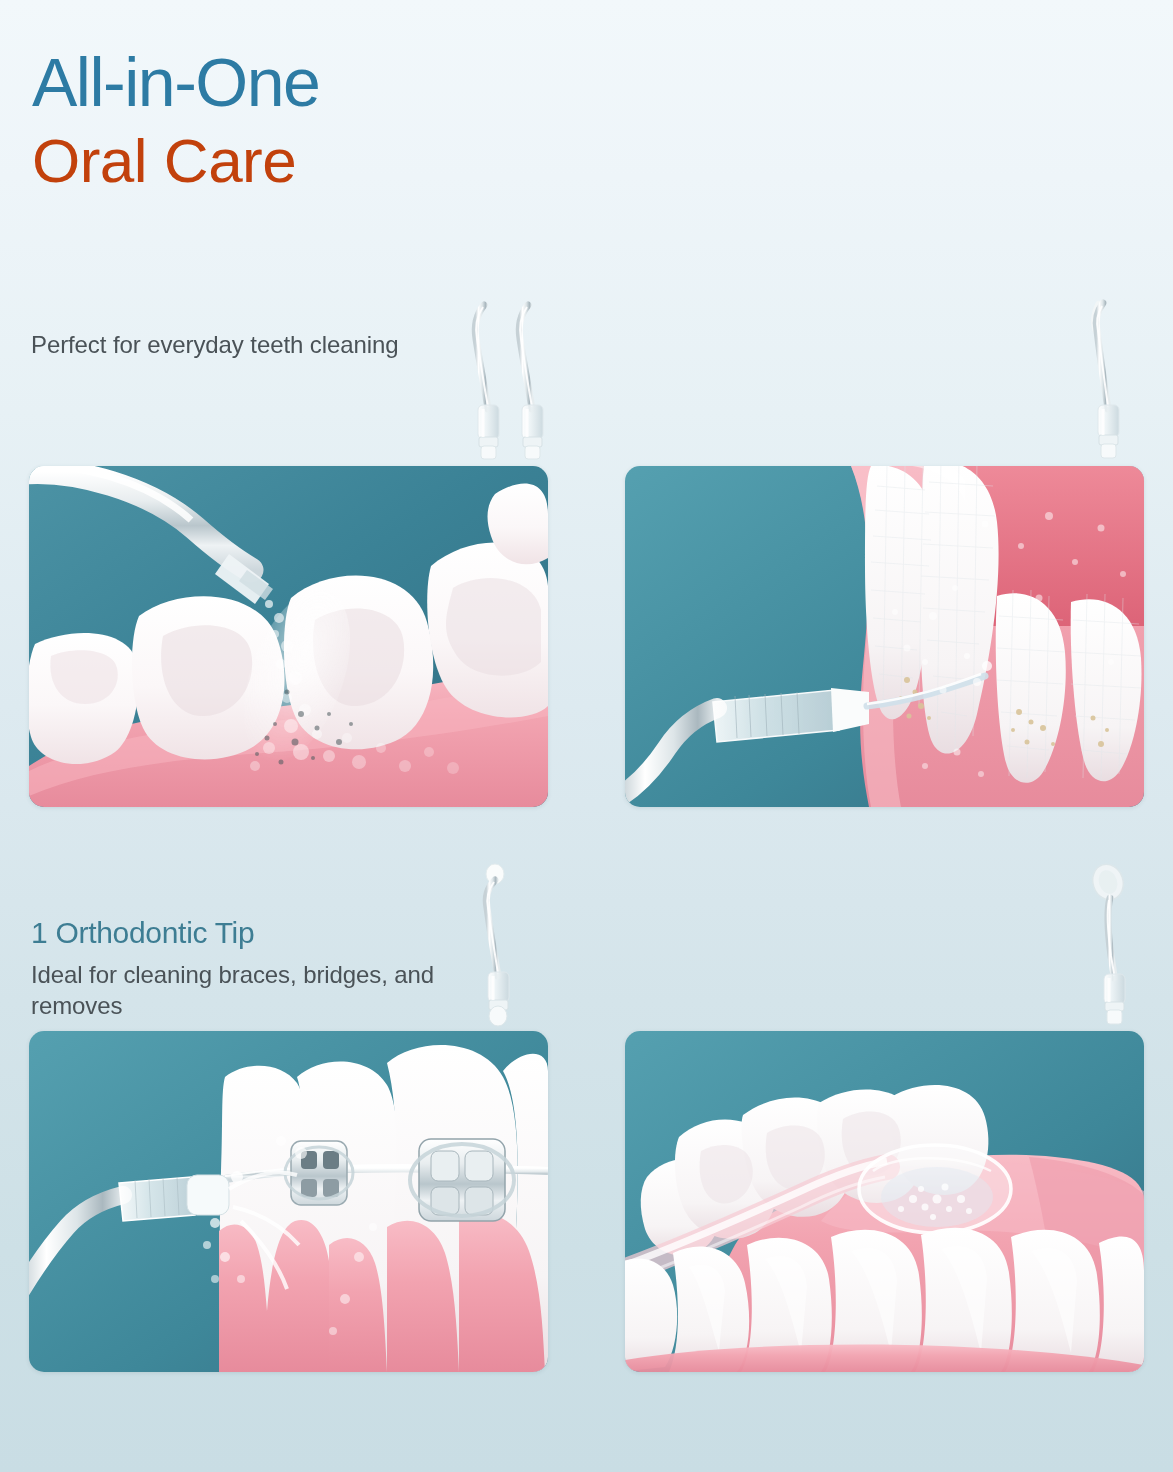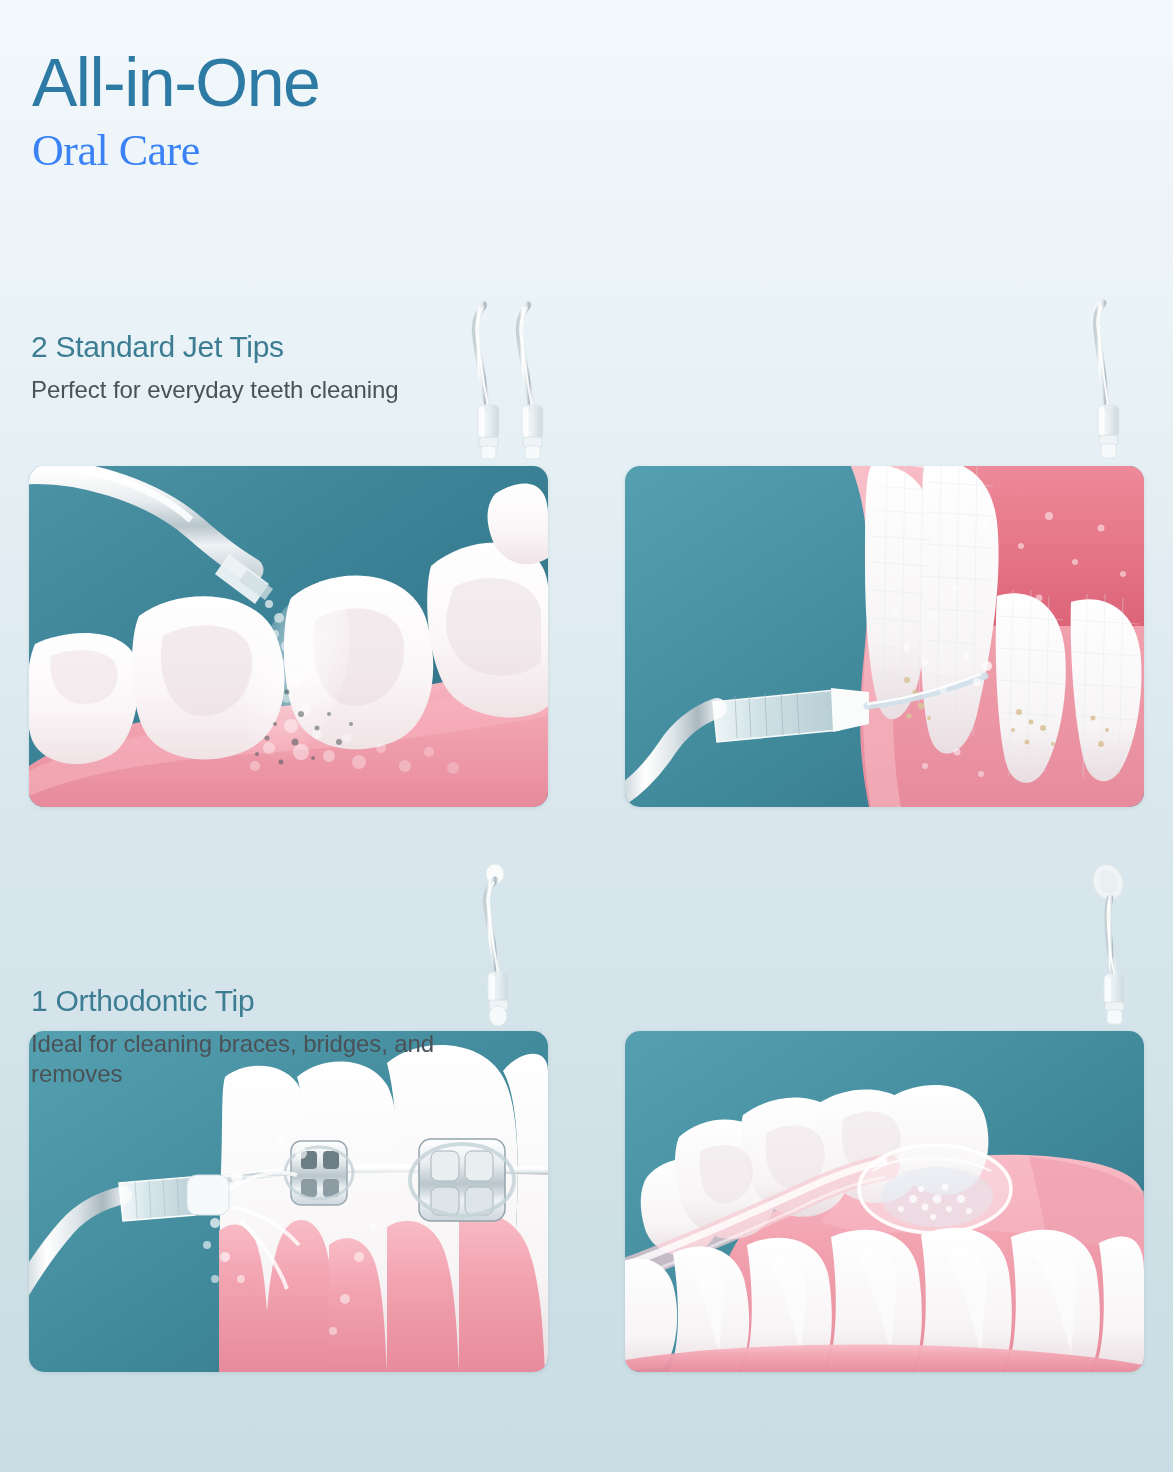--- a/index.html
+++ b/index.html
@@ -31,43 +31,42 @@
   }
   .title-main {
     font-size: 68px;
     font-weight: normal;
     color: #2d7ba4;
     letter-spacing: -1.5px;
     line-height: 1.0;
     margin: 0;
   }
   .title-sub {
-    font-size: 44px;
+    font-size: 62px;
     font-weight: 300;
-    color: #3b82f6;
+    color: #c2410c;
     letter-spacing: -0.5px;
     line-height: 1.12;
     margin: 10px 0 0 0;
-    font-family: Liberation Serif, serif;
   }
 
   
   .grid {
     position: absolute;
     left: 0;
     top: 330px;
     width: 1173px;
   }
   .cell {
     position: absolute;
     width: 520px;
   }
   .cell-tl { left: 29px;  top: 0px; }
   .cell-tr { left: 625px; top: 0px; }
-  .cell-bl { left: 29px;  top: 555px; margin-top: 24px; }
+  .cell-bl { left: 29px;  top: 555px; }
   .cell-br { left: 625px; top: 555px; }
 
   .text-block {
     position: relative;
     z-index: 3;
   }
   .sec-heading {
     font-size: 30px;
     font-weight: 400;
     color: #3d7d93;
@@ -175,21 +174,20 @@
     <radialGradient id="waterSpray" cx="50%" cy="35%" r="65%">
       <stop offset="0%" stop-color="#ffffff" stop-opacity="0.85"></stop>
       <stop offset="100%" stop-color="#ffffff" stop-opacity="0"></stop>
     </radialGradient>
   </defs>
 </svg>
 
 <div class="grid">
 
   <div class="cell cell-tl text-block">
-    <div class="sec-heading">2 Standard Jet Tips</div>
     <div class="sec-sub">Perfect for everyday teeth cleaning</div>
   </div>
 
 
   <div class="cell cell-bl text-block">
     <div class="sec-heading">1 Orthodontic Tip</div>
     <div class="sec-sub">Ideal for cleaning braces, bridges, and removes</div>
   </div>
 
 </div>

